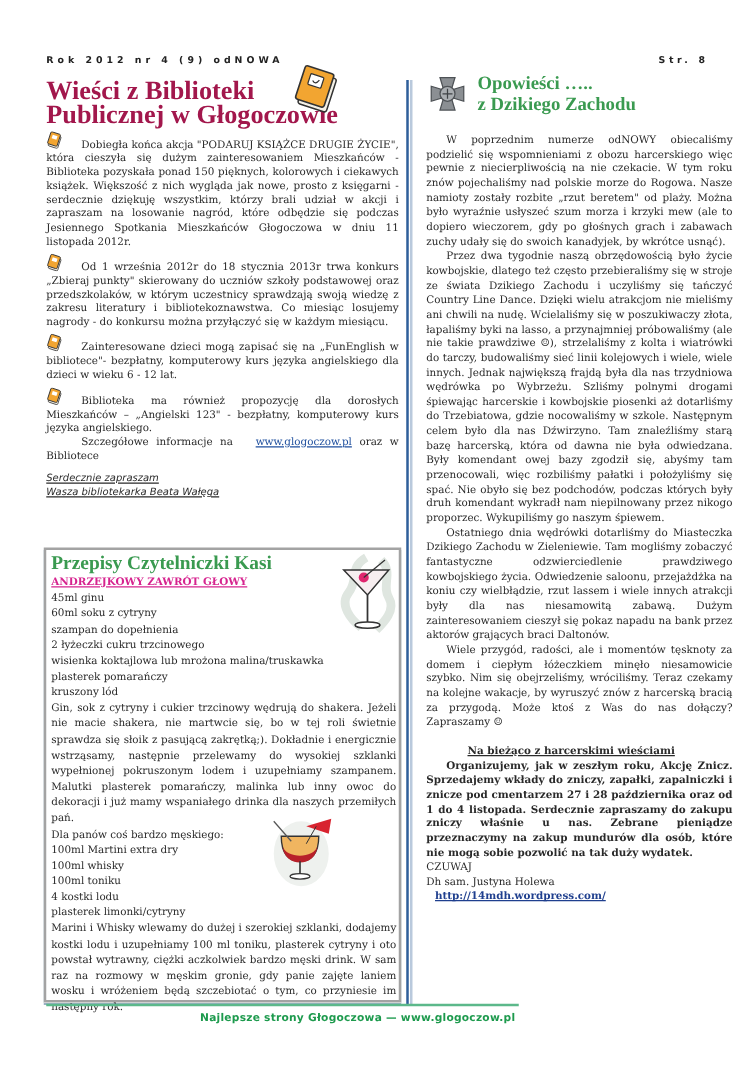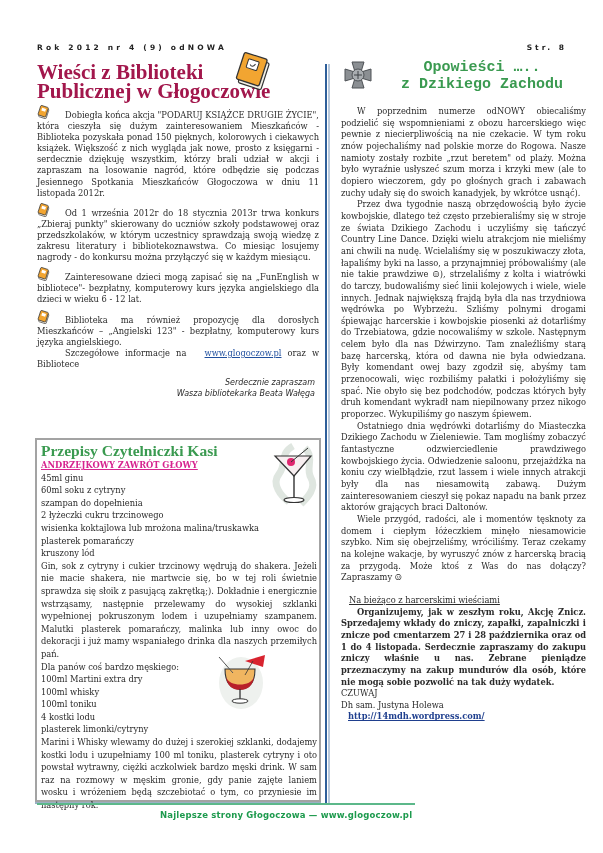--- a/index.html
+++ b/index.html
@@ -16,39 +16,39 @@
   
   .lib-title { position: absolute; left: 37px; top: 63px; font-family: "Liberation Serif", serif; font-weight: bold; font-size: 21px; line-height: 19px; color: #a2174c; }
   .book-big { position: absolute; left: 234px; top: 51px; width: 40px; height: 42px; }
   .lib-body { position: absolute; left: 37px; top: 110px; width: 282px; font-size: 8.3px; line-height: 11.1px; text-align: justify; font-family: "DejaVu Serif", serif; }
   .lib-body p { margin: 0 0 9px 0; }
   .lib-body .ind { text-indent: 28px; }
   .book-small { display: inline-block; width: 14px; height: 14px; vertical-align: -2px; }
   .bullet-row { position: relative; }
   .bullet-row .book-small { position: absolute; left: 0; top: -5px; }
   .lib-body a { color: #1f4f9e; text-decoration: underline; }
-  .sig { text-align: right; font-style: italic; font-family: "DejaVu Sans", sans-serif; font-size: 8px; line-height: 11px; margin-right: 4px; }
+  .sig { font-style: italic; font-family: "DejaVu Sans", sans-serif; font-size: 8px; line-height: 11px; margin-right: 4px; text-decoration: underline; }
 
   
   .recipes { position: absolute; left: 35px; top: 438px; width: 282px; height: 360px; border: 2px solid #a3a3a3; box-shadow: 0 2px 0 #9bb0c4; }
   .rec-inner { position: absolute; left: 4px; top: 3px; width: 276px; font-size: 8.3px; line-height: 12.6px; }
   .rec-title { font-family: "Liberation Serif", serif; font-weight: bold; font-size: 15.5px; line-height: 16px; color: #3a9a50; }
   .rec-name { font-weight: bold; color: #d6248f; text-decoration: underline; font-size: 8.3px; }
   .rec-line { display: block; }
   .rec-text { text-align: justify; }
   .glass1 { position: absolute; left: 226px; top: 0px; width: 60px; height: 70px; }
   .glass2 { position: absolute; left: 178px; top: 211px; width: 58px; height: 60px; }
 
   
   .badge { position: absolute; left: 337px; top: 55px; width: 42px; height: 42px; }
-  .west-title { position: absolute; left: 382px; top: 59px; width: 200px; text-align: center; font-family: Liberation Mono, monospace; font-weight: bold; font-size: 15px; line-height: 17px; color: #3a9a50; }
+  .west-title { position: absolute; left: 382px; top: 59px; width: 200px; font-family: Liberation Serif, serif; font-weight: bold; font-size: 15px; line-height: 17px; color: #3a9a50; }
   .west-body { position: absolute; left: 341px; top: 106px; width: 245px; font-size: 8.3px; line-height: 11.65px; text-align: justify; }
   .west-body p { margin: 0; text-indent: 16px; }
   .west-body .gap { height: 11px; }
-  .news-h { font-weight: normal; text-decoration: underline; margin-left: 8px; }
+  .news-h { font-weight: bold; text-decoration: underline; margin-left: 33px; }
   .news-body { font-weight: bold; text-indent: 16px; }
   .right-sig { text-align: left; }
   .west-link { display: block; margin-left: 7px; font-weight: bold; color: #1f3f8e; text-decoration: underline; }
 
   .footer-line { position: absolute; left: 37px; top: 803px; width: 378px; height: 2px; background: #5cb88a; }
   .footer { position: absolute; left: 160px; top: 810px; font-family: "DejaVu Sans", sans-serif; font-weight: bold; font-size: 8.5px; color: #1d9a4d; letter-spacing: 0.2px; }
 </style>
 </head>
 <body>
 

